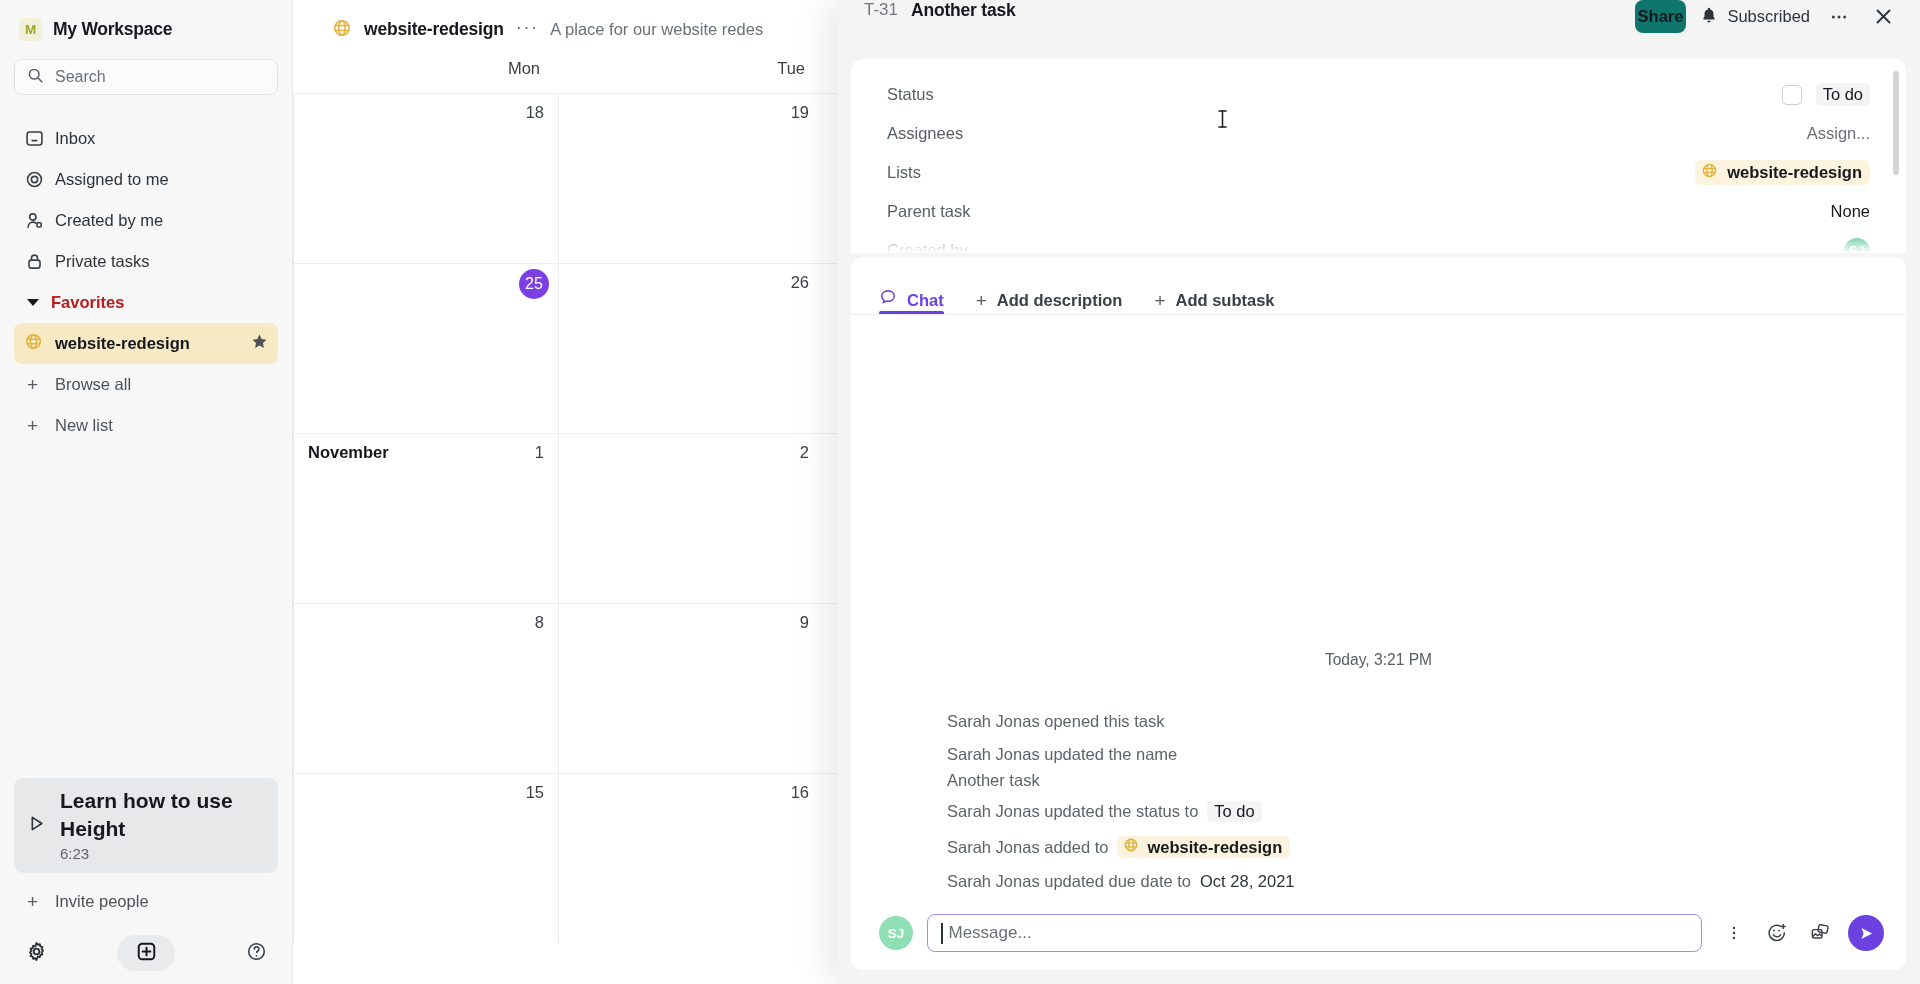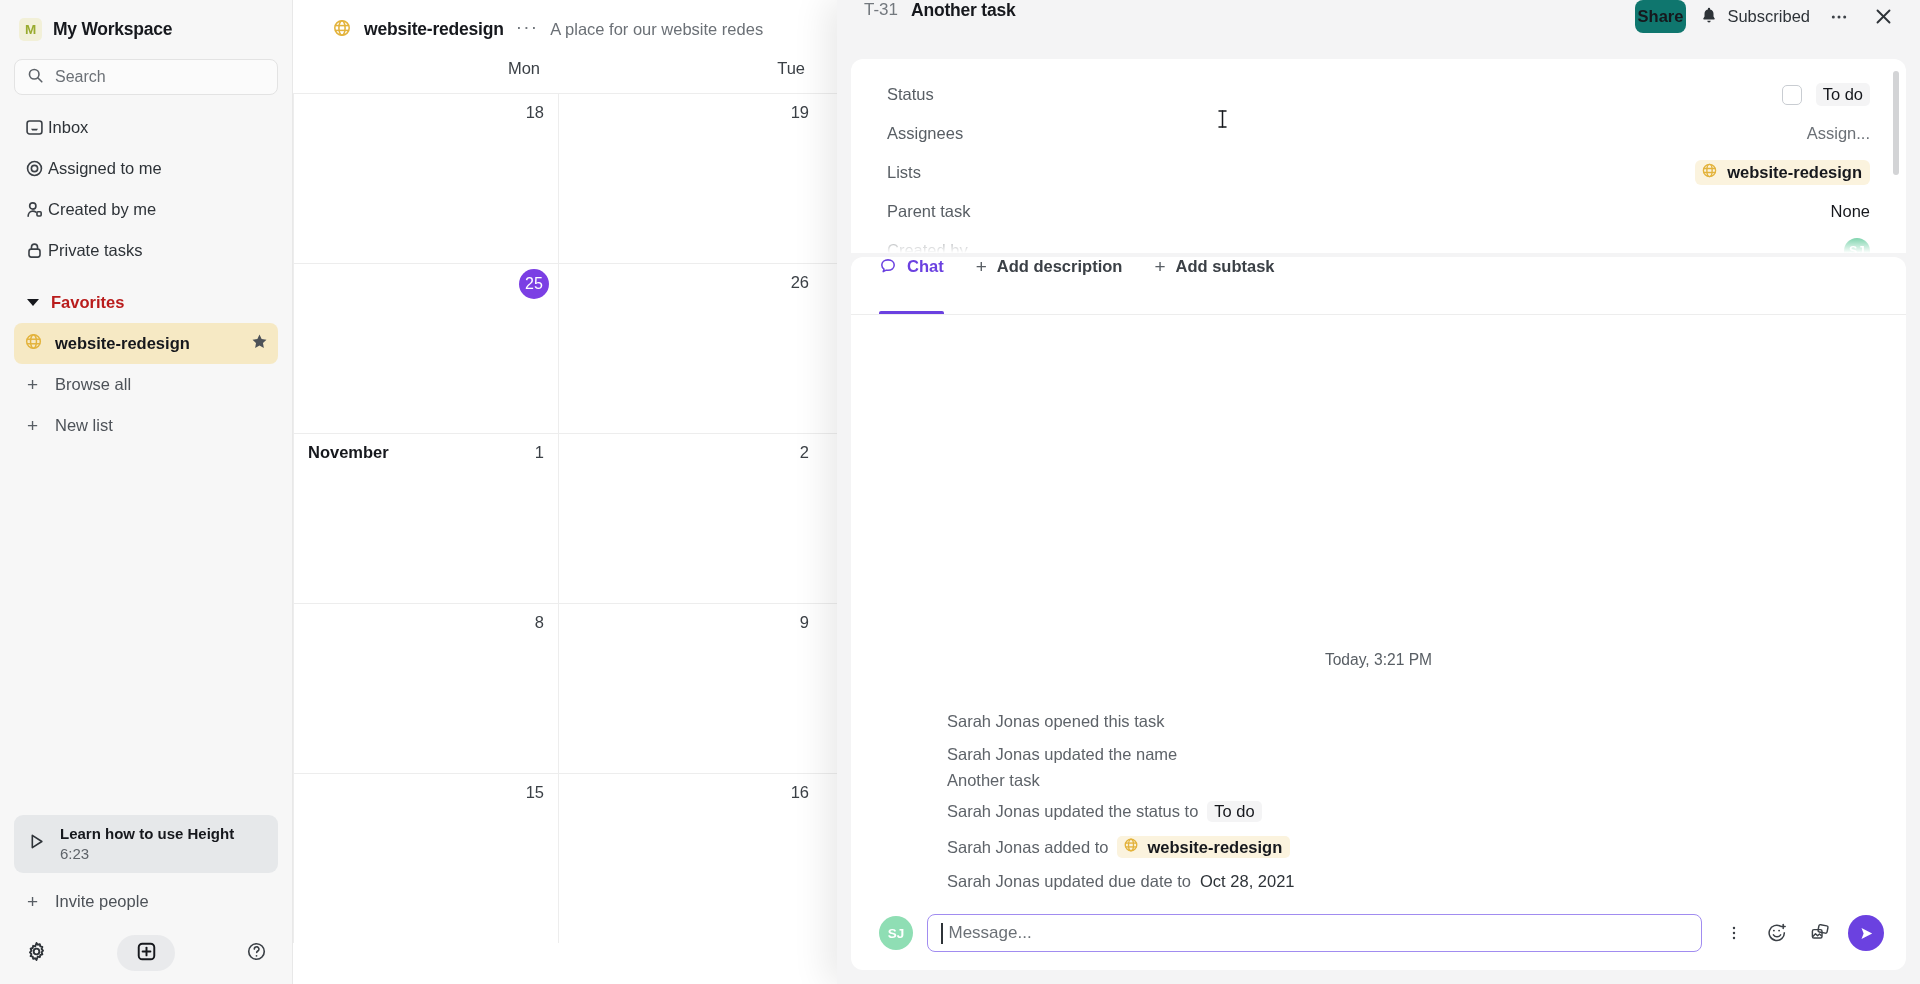--- a/index.html
+++ b/index.html
@@ -33,21 +33,21 @@
   .ws-title { font-size: 17.5px; font-weight: 700; color: #16181d; letter-spacing: -0.25px; }
 
   .search-box {
     display: flex; align-items: center; gap: 11px;
     height: 36px; border: 1px solid #e3e3e3; border-radius: 8px;
     background: #fbfbfb; padding: 0 12px; margin-bottom: 12px;
   }
   .search-box .label { font-size: 16px; color: #6b7076; }
 
   .nav-item {
-    display: flex; align-items: center; gap: 3px;
+    display: flex; align-items: flex-end; gap: 10px;
     height: 41px; padding: 0 10px; border-radius: 8px;
     font-size: 16.5px; color: #2e3338; cursor: default;
   }
   .nav-item .ico { width: 21px; display: flex; align-items: center; justify-content: center; flex: 0 0 21px; }
 
   .section-head {
     display: flex; align-items: center; gap: 12px;
     height: 41px; padding: 0 10px; margin-top: 11px;
     font-size: 16.5px; font-weight: 700; color: #b91c1c;
   }
@@ -67,21 +67,21 @@
   }
   .plus-glyph { font-size: 19px; color: #585e64; width: 17px; text-align: center; line-height: 1; }
 
   .sb-spacer { flex: 1 1 auto; }
 
   .learn-card {
     display: flex; align-items: center; gap: 14px;
     background: #e6e8ea; border-radius: 9px;
     padding: 9px 13px; margin-bottom: 8px;
   }
-  .learn-title { font-size: 15px; font-weight: 700; color: #16181d; line-height: 1.35; }
+  .learn-title { font-size: 21px; font-weight: 700; color: #16181d; line-height: 1.35; }
   .learn-time { font-size: 15px; color: #5e6369; line-height: 1.35; }
 
   .sb-footer {
     display: flex; align-items: center; justify-content: space-between;
     height: 62px; padding: 0 4px; flex: 0 0 62px;
   }
   .footer-btn { width: 36px; height: 36px; display: flex; align-items: center; justify-content: center; border-radius: 8px; }
   .footer-btn.pill { width: 58px; border-radius: 18px; background: #e9eaec; }
 
   
@@ -167,23 +167,23 @@
     background: linear-gradient(to bottom, rgba(255,255,255,0), #ffffff); }
 
   
   .body-card {
     margin: 4px 14px 0 14px; background: #ffffff; border-radius: 12px;
     flex: 1 1 auto; display: flex; flex-direction: column; overflow: hidden;
     margin-bottom: 14px;
   }
   .tabs-row { display: flex; align-items: flex-end; gap: 32px; height: 58px; padding: 0 28px; border-bottom: 1px solid #ededed; }
   .tab {
-    display: flex; align-items: flex-start; gap: 10px; height: 100%;
+    display: flex; align-items: flex-end; gap: 10px; height: 100%;
     font-size: 16.5px; font-weight: 700; color: #3b4046;
-    position: relative; padding-bottom: 20px;
+    position: relative; padding-bottom: 4px;
   }
   .tab.active { color: #6b41e0; }
   .tab.active::after {
     content: ""; position: absolute; left: 0; right: 0; bottom: 0; height: 3px;
     background: #6b41e0; border-radius: 2px 2px 0 0;
   }
   .tab .tplus { font-size: 19px; font-weight: 400; color: #585e64; line-height: 1; }
 
   .chat-area { flex: 1 1 auto; display: flex; flex-direction: column; justify-content: flex-end; padding: 0 28px 6px 28px; }
   .chat-daystamp { text-align: center; font-size: 15.6px; color: #585e64; margin-bottom: 36px; }

